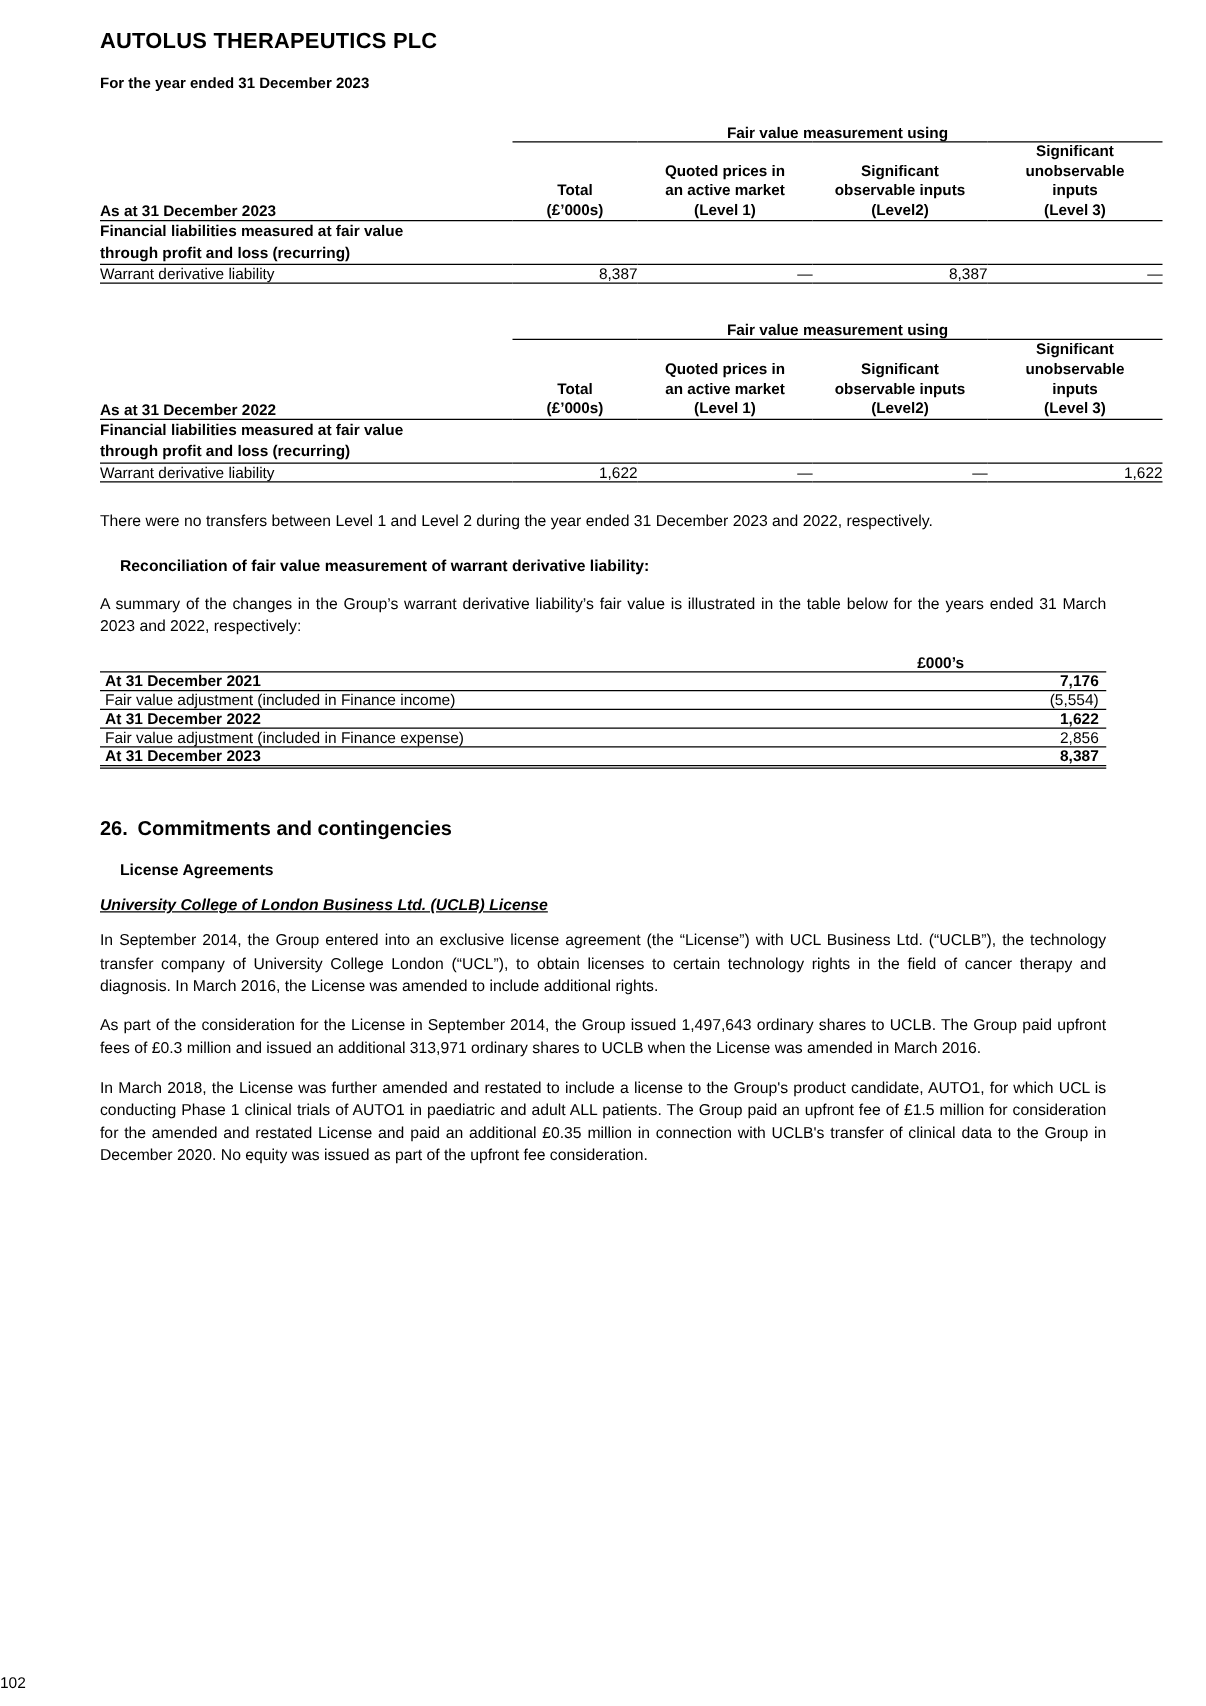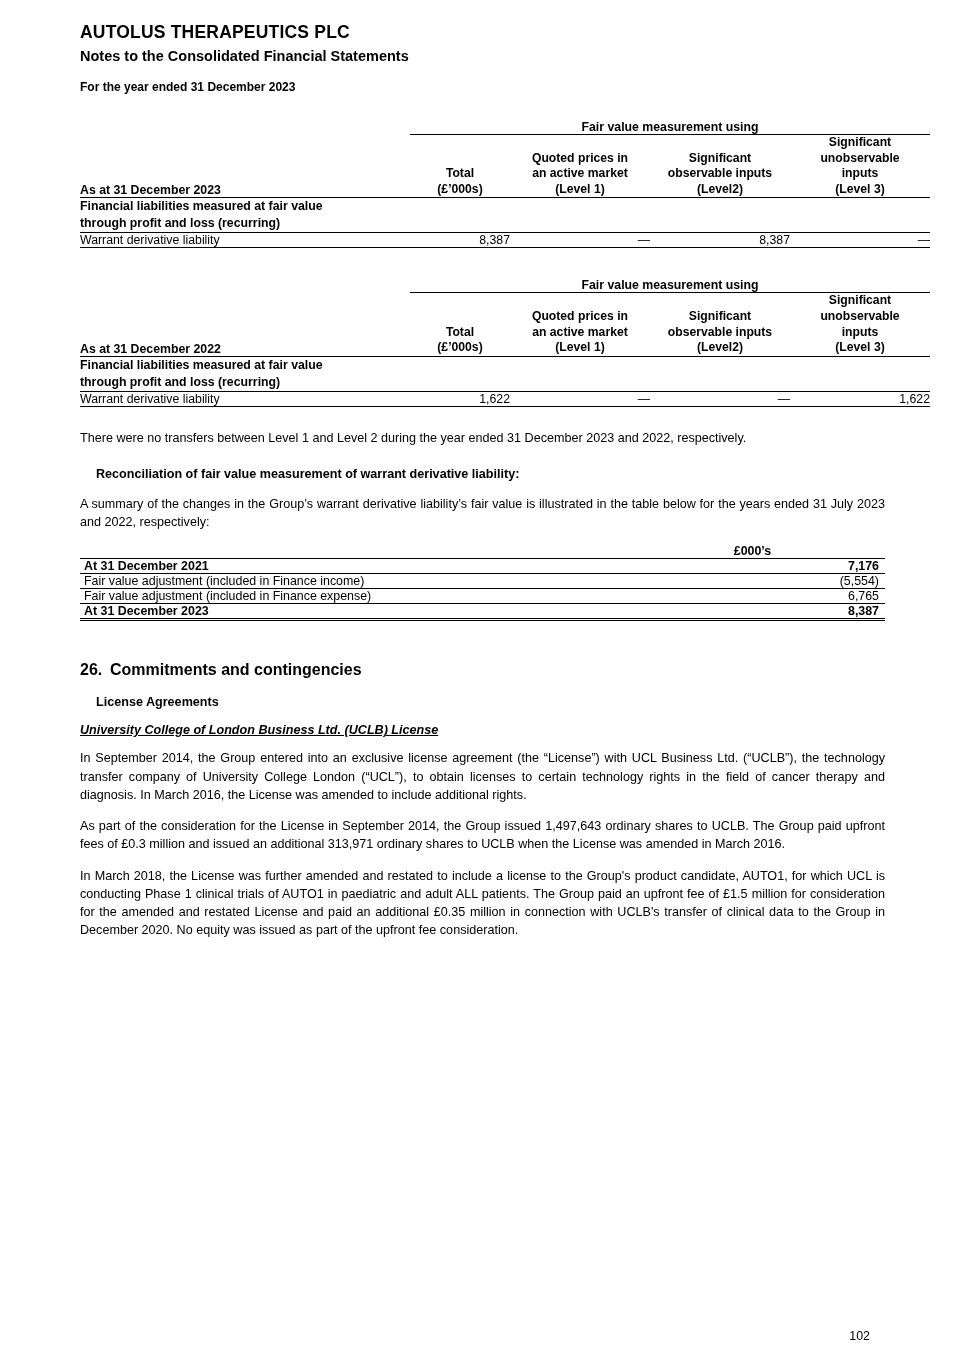--- a/index.html
+++ b/index.html
@@ -143,35 +143,34 @@
   }
   .recon-row td.lbl { padding-left: 4px; }
   .recon-row td.val { text-align: right; padding-right: 6px; }
   .rb { font-weight: bold; margin-top: 16px; }
   .tline td { border-top: 1px solid #000; }
   .bline td { border-bottom: 1px solid #000; }
   .dbl-bot td { border-bottom: 3px double #000; }
 
   .page-number {
     position: absolute;
-    bottom: 22px;
+    bottom: 12px;
     left: 0;
     width: 870px;
-    text-align: right;
+    text-align: left;
     font-size: 12.4px;
   }
 </style>
 </head>
 <body>
 
 <div class="page">
 
   <div>
     <div class="doc-title">AUTOLUS THERAPEUTICS PLC</div>
-    <div class="doc-subtitle">Notes to the Consolidated Financial Statements</div>
     <div class="doc-period">For the year ended 31 December 2023</div>
   </div>
 
   <table class="fv">
     <colgroup>
       <col class="col-label">
         <col class="col-num">
         <col class="col-num2">
         <col class="col-num3">
         <col class="col-num4">
@@ -270,43 +269,47 @@
       <td class="dash line-top-thin line-bot-thin">—</td>
       <td class="dash line-top-thin line-bot-thin">—</td>
       <td class="num line-top-thin line-bot-thin">1,622</td>
     </tr>
   </tbody>
     </table>
 
   <p class="note-line">There were no transfers between Level 1 and Level 2 during the year ended 31 December 2023 and 2022, respectively.</p>
 
   <div class="bold-head">Reconciliation of fair value measurement of warrant derivative liability:</div>
-  <p class="body">A summary of the changes in the Group’s warrant derivative liability’s fair value is illustrated in the table below for the years ended 31 July 2023 and 2022, respectively:</p>
+  <p class="body">A summary of the changes in the Group’s warrant derivative liability’s fair value is illustrated in the table below for the years ended 31 March 2023 and 2022, respectively:</p>
 
   <table class="recon">
     <colgroup>
         <col style="width:540px">
         <col style="width:265px">
       </colgroup>
     <tbody>
         <tr>
       <td></td>
       <td class="recon-colhead">£000’s</td>
     </tr>
     <tr class="recon-row tline bline">
       <td class="lbl rb">At 31 December 2021</td>
       <td class="val rb">7,176</td>
     </tr>
     <tr class="recon-row bline">
       <td class="lbl">Fair value adjustment (included in Finance income)</td>
       <td class="val">(5,554)</td>
     </tr>
     <tr class="recon-row bline">
+      <td class="lbl rb">At 31 December 2022</td>
+      <td class="val rb">1,622</td>
+    </tr>
+    <tr class="recon-row bline">
       <td class="lbl">Fair value adjustment (included in Finance expense)</td>
-      <td class="val">6,765</td>
+      <td class="val">2,856</td>
     </tr>
     <tr class="recon-row dbl-bot">
       <td class="lbl rb">At 31 December 2023</td>
       <td class="val rb">8,387</td>
     </tr>
   </tbody>
     </table>
 
   <div style="height:40px"></div>
 

